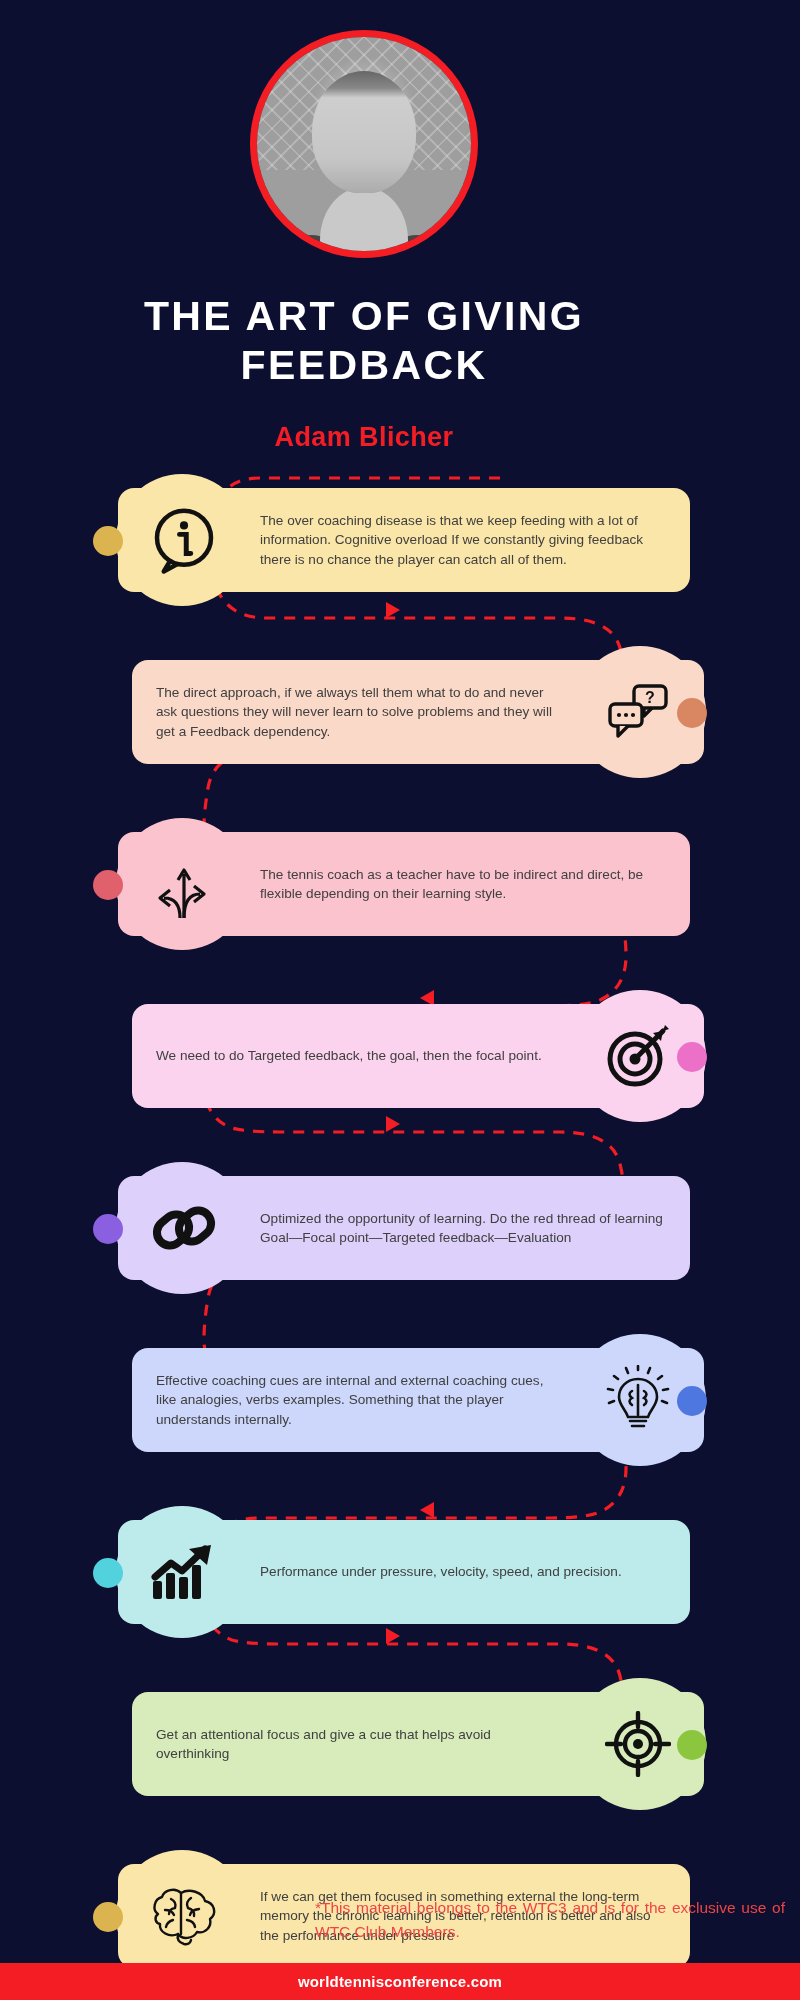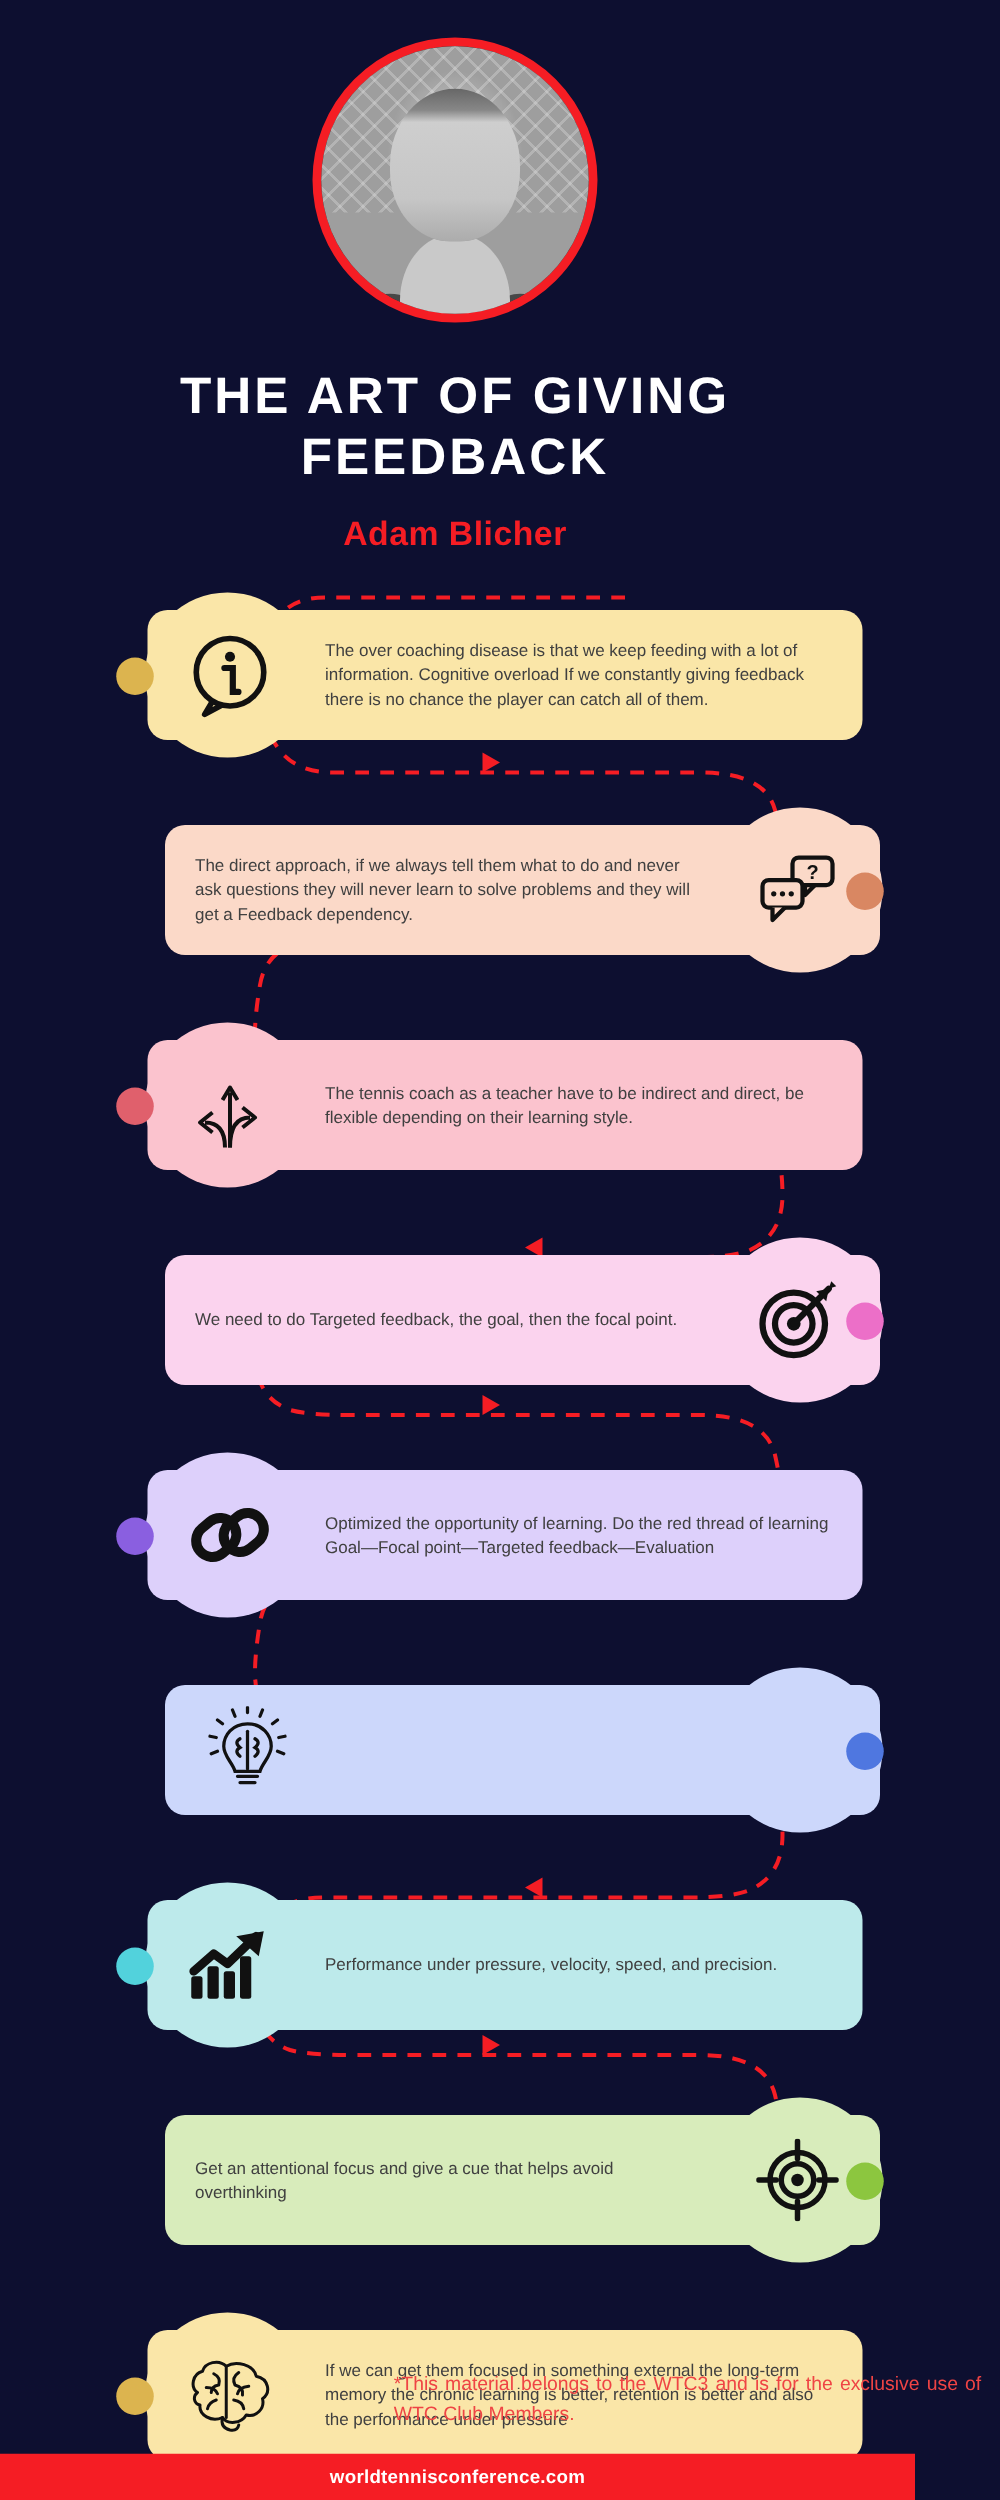--- a/index.html
+++ b/index.html
@@ -67,21 +67,21 @@
     margin: 34px auto 0;
     width: 660px;
     color: #ffffff;
     font-size: 41px;
     font-weight: bold;
     letter-spacing: 2.4px;
     line-height: 1.19;
     text-transform: uppercase;
   }
   #author {
-    margin-top: 22px;
+    margin-top: 32px;
     color: #f51d24;
     font-size: 27px;
     font-weight: bold;
     letter-spacing: .4px;
   }
 
   
   #flow-svg {
     position: absolute;
     left: 0; top: 0;
@@ -166,21 +166,21 @@
     color: #ef4444;
     font-size: 15.5px;
     line-height: 1.52;
     text-align: justify;
     z-index: 5;
   }
   #footer-bar {
     position: absolute;
     left: 0;
     top: 1963px;
-    width: 732px;
+    width: 800px;
     height: 37px;
     background: #f51d24;
     display: flex;
     align-items: center;
     justify-content: center;
     z-index: 5;
   }
   #footer-bar span {
     color: #ffffff;
     font-size: 15px;
@@ -325,20 +325,21 @@
         </svg>
       </span>
       <p class="card-text">Optimized the opportunity of learning. Do the red thread of learning Goal—Focal point—Targeted feedback—Evaluation</p>
     </div>
   </div>
 
   <div class="row right">
     <span class="dot" style="background:#4f77e0"></span>
     <div class="card" style="background:#ccd7fb">
       <span class="bump" style="background:#ccd7fb"></span>
+      <p class="card-text">Effective coaching cues are internal and external coaching cues, like analogies, verbs examples. Something that the player understands internally.</p>
       <span class="icon-slot">
         <svg width="64" height="70" viewBox="0 0 64 70">
           <g fill="none" stroke="#111" stroke-width="2.6" stroke-linecap="round">
             <path d="M32 14 C20 14 13 23 13 32 C13 40 20 45 22 52 L42 52 C44 45 51 40 51 32 C51 23 44 14 32 14Z"></path>
             <path d="M24 56 h16 M26 61 h12"></path>
             <path d="M32 20 V50"></path>
             <path d="M26 26 q-5 3 0 7 q-5 3 0 7"></path>
             <path d="M38 26 q5 3 0 7 q5 3 0 7"></path>
             <path d="M32 5 V1 M22 8 L20 3 M42 8 L44 3 M12 14 L8 11 M52 14 L56 11 M7 25 L2 24 M57 25 L62 24 M8 36 L3 38 M56 36 L61 38"></path>
           </g>

